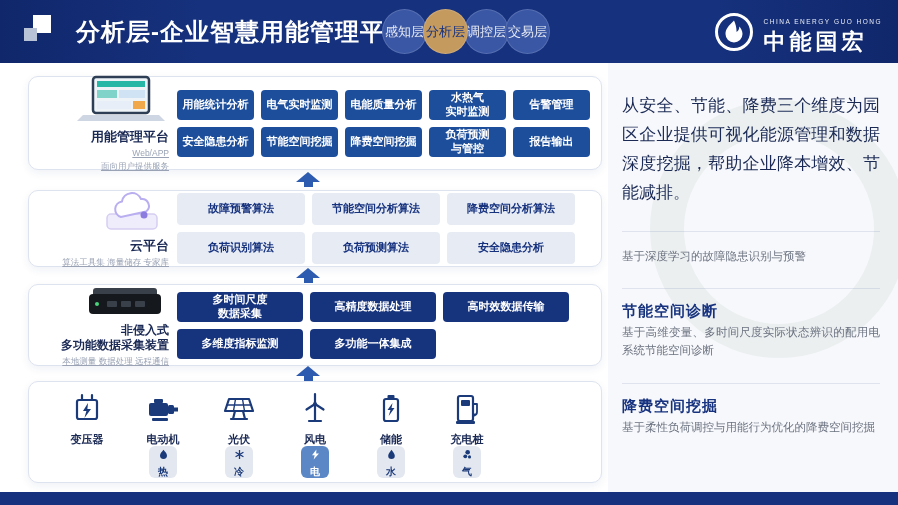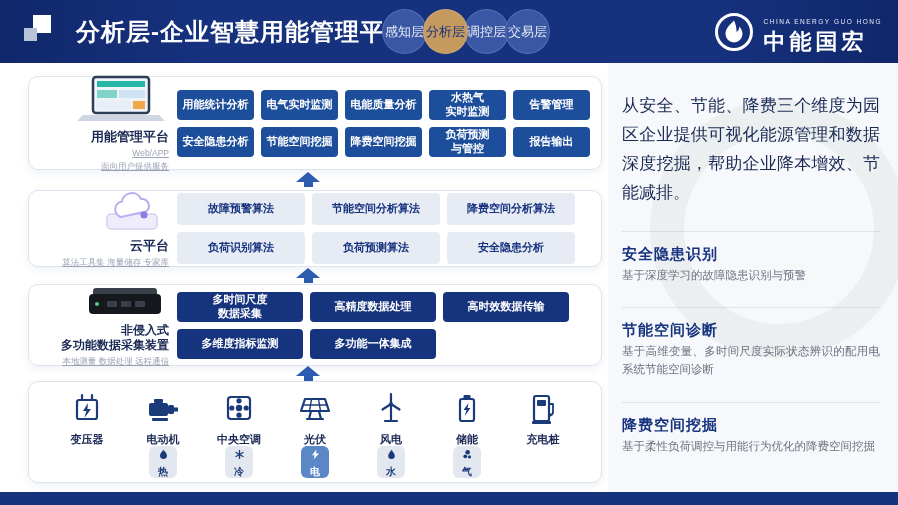--- a/index.html
+++ b/index.html
@@ -234,33 +234,20 @@
             <rect class="icon-fill" x="28" y="16.5" width="4" height="4"></rect>
             <rect class="icon-fill" x="6" y="27" width="16" height="3" rx="1"></rect>
             <rect class="icon-fill" x="8" y="8" width="9" height="4" rx="1"></rect>
           </svg>
         </span>
         <div class="equip-label">电动机</div>
       </div>
       <div class="equip-item">
         <span>
           <svg viewBox="0 0 34 34">
-            <rect class="icon-stroke" x="6" y="6" width="22" height="22" rx="3"></rect>
-            <circle class="icon-fill" cx="17" cy="17" r="3.2"></circle>
-            <circle class="icon-fill" cx="17" cy="9.8" r="2.6"></circle>
-            <circle class="icon-fill" cx="24.2" cy="17" r="2.6"></circle>
-            <circle class="icon-fill" cx="17" cy="24.2" r="2.6"></circle>
-            <circle class="icon-fill" cx="9.8" cy="17" r="2.6"></circle>
-          </svg>
-        </span>
-        <div class="equip-label">中央空调</div>
-      </div>
-      <div class="equip-item">
-        <span>
-          <svg viewBox="0 0 34 34">
             <path class="icon-stroke" d="M7 8 L27 8 L31 20 L3 20 Z"></path>
             <path class="icon-stroke" style="stroke-width:1.4" d="M13.5 8 l-2 12 M20.5 8 l2 12 M5 14 h24"></path>
             <path class="icon-stroke" d="M13 20 l-2 8 M21 20 l2 8 M9 28 h16"></path>
           </svg>
         </span>
         <div class="equip-label">光伏</div>
       </div>
       <div class="equip-item">
         <span>
           <svg viewBox="0 0 34 34">
@@ -334,21 +321,20 @@
             <circle fill="currentColor" cx="6.2" cy="3.6" r="2.5"></circle>
           </svg>
       </span>
       <span class="badge-label">气</span>
     </div>
   </div>
 
   <div class="right-col">
     <div class="intro">从安全、节能、降费三个维度为园区企业提供可视化能源管理和数据深度挖掘，帮助企业降本增效、节能减排。</div>
     <div class="r-section">
-      <div class="r-title">安全隐患识别</div>
       <div class="r-body">基于深度学习的故障隐患识别与预警</div>
     </div>
     <div class="r-section">
       <div class="r-title">节能空间诊断</div>
       <div class="r-body">基于高维变量、多时间尺度实际状态辨识的配用电系统节能空间诊断</div>
     </div>
     <div class="r-section">
       <div class="r-title">降费空间挖掘</div>
       <div class="r-body">基于柔性负荷调控与用能行为优化的降费空间挖掘</div>
     </div>

